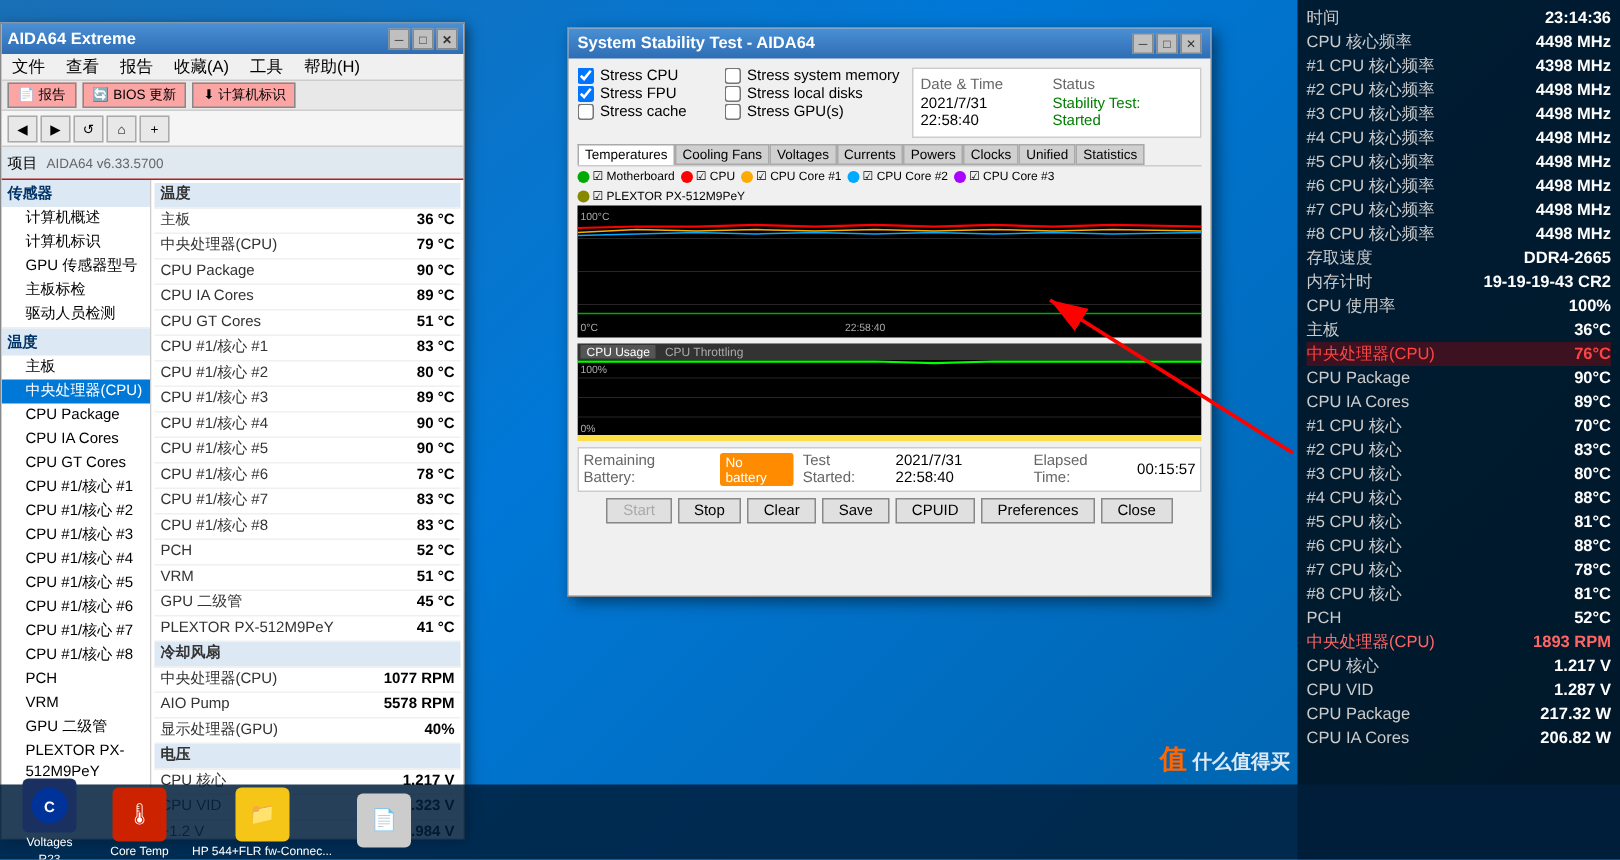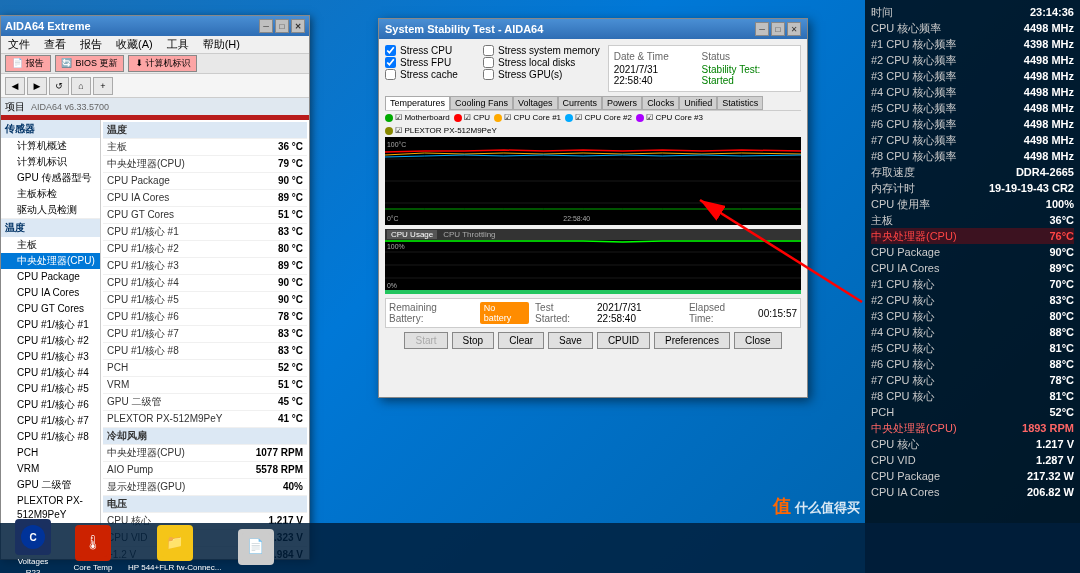--- a/index.html
+++ b/index.html
@@ -105,21 +105,21 @@
       width: 20px; height: 18px;
       background: #e8e8e8;
       border: 1px solid #aaa;
       display: flex; align-items: center; justify-content: center;
       cursor: pointer; font-size: 9px;
     }
 
     .aida-header-bar {
       height: 22px;
       background: #e0e8f0;
-      border-bottom: 5px solid #b91c1c;
+      border-bottom: 1px solid #b91c1c;
       display: flex;
       align-items: center;
       padding: 0 4px;
       gap: 6px;
       font-size: 10px;
     }
 
     .aida-content {
       display: flex;
       height: calc(100% - 84px);
@@ -213,21 +213,21 @@
       font-size: 9px;
     }
     .chart-tab.active { background: #fff; border-bottom: none; }
     .legend-item { display: flex; align-items: center; gap: 2px; }
     .legend-dot { width: 8px; height: 8px; border-radius: 50%; }
 
     
     .chart-svg { width: 100%; height: 100%; }
 
     .cpu-usage-chart {
-      background: #22c55e;
+      background: #fde047;
       height: 65px;
       margin-bottom: 4px;
     }
 
     .stability-bottom {
       border: 1px solid #ccc;
       padding: 3px;
       font-size: 10px;
       display: flex;
       align-items: center;

